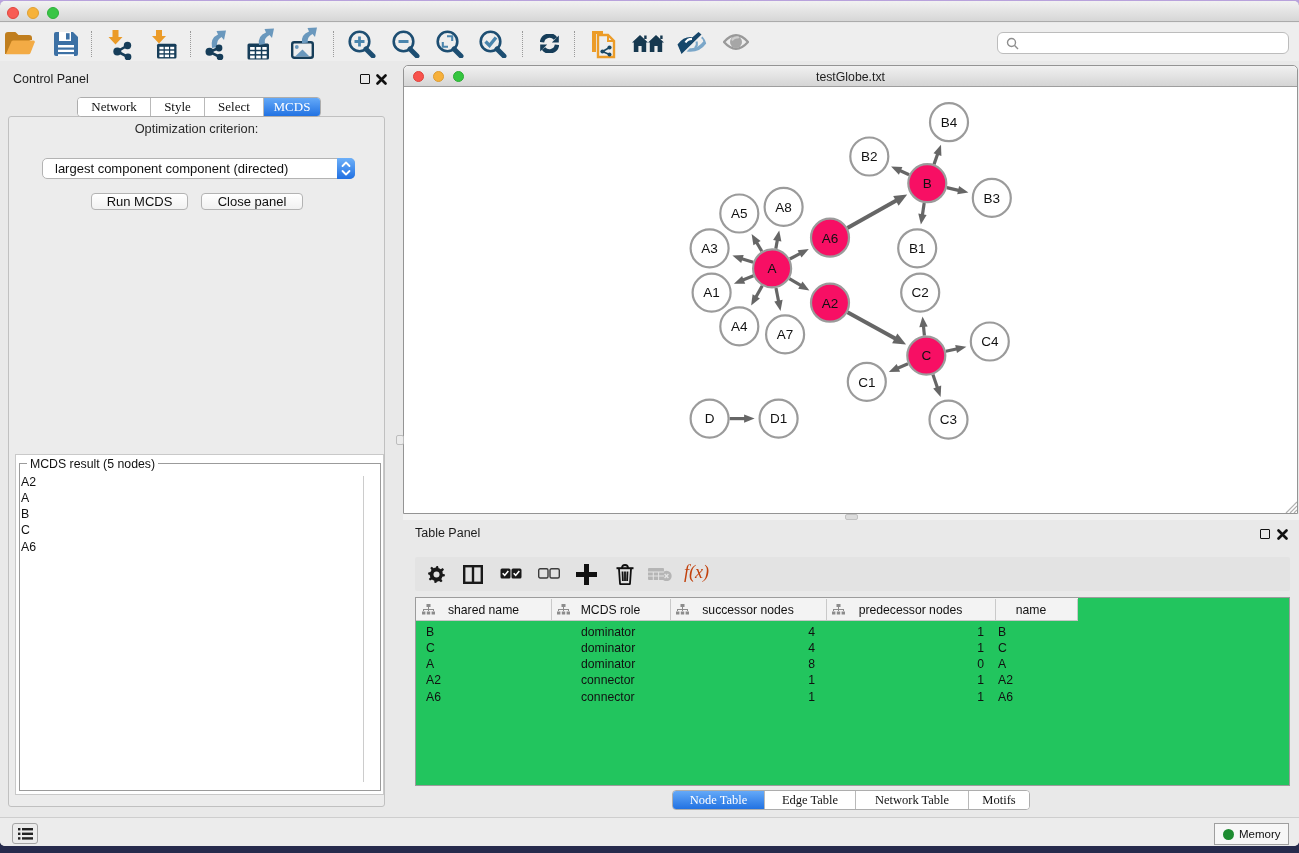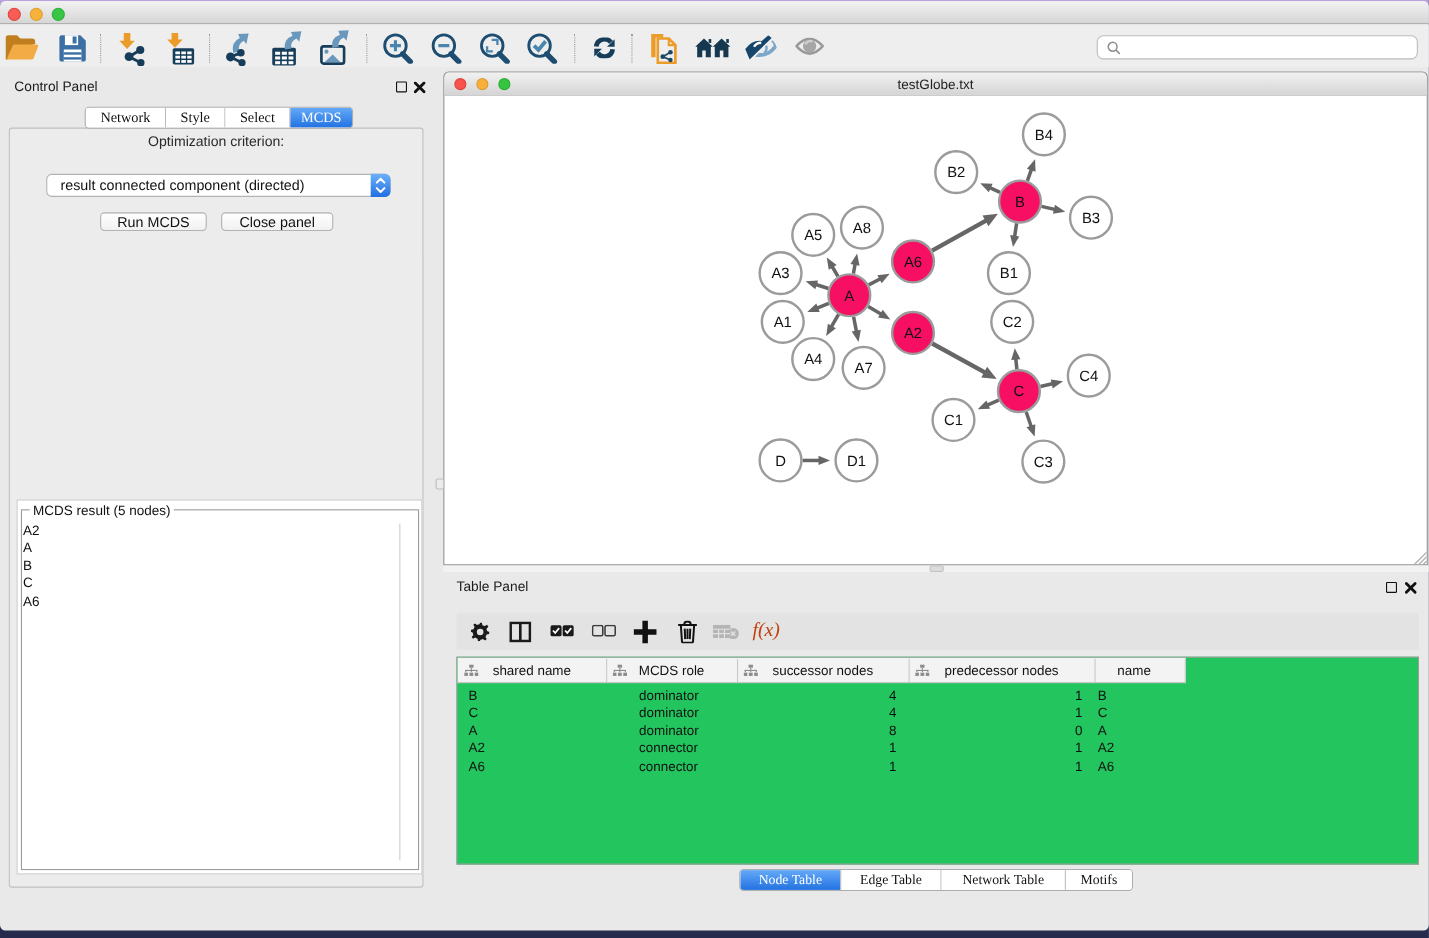--- a/index.html
+++ b/index.html
@@ -228,21 +228,21 @@
     </svg>
 <div class="abs" id="cpPane"></div>
 <div class="abs tabs" id="cpTabs">
   <div class="tb" style="width:73px;">Network</div>
   <div class="tb" style="width:54px;">Style</div>
   <div class="tb" style="width:59px;">Select</div>
   <div class="tb on" style="flex:1;">MCDS</div>
 </div>
 <div class="abs" id="optlbl">Optimization criterion:</div>
 <div class="abs" id="combo">
-  <div class="abs txt">result connected component (directed)</div>
+  <div class="abs txt">largest component component (directed)</div>
   <div class="abs step">
     <svg class="abs" style="left:3px;top:2px;" width="12" height="17" viewBox="0 0 12 17">
           <path d="M2.5 6 L6 2.5 L9.5 6" fill="none" stroke="#fff" stroke-width="1.8" stroke-linecap="round" stroke-linejoin="round"></path>
           <path d="M2.5 11 L6 14.5 L9.5 11" fill="none" stroke="#fff" stroke-width="1.8" stroke-linecap="round" stroke-linejoin="round"></path>
         </svg>
   </div>
 </div>
 <div class="abs btn" id="runBtn">Run MCDS</div>
 <div class="abs btn" id="closeBtn">Close panel</div>
 <div class="abs" id="mcdsBox">
@@ -513,13 +513,31 @@
 <div class="abs trow" style="left:410px;top:91.7px;width:158px;text-align:right;">1</div>
 <div class="abs trow" style="left:582px;top:91.7px;">A6</div>
 </div>
 <div class="abs tabs" id="btabs">
   <div class="tb on" style="width:92px;">Node Table</div>
   <div class="tb" style="width:91px;">Edge Table</div>
   <div class="tb" style="width:113px;">Network Table</div>
   <div class="tb" style="flex:1;">Motifs</div>
 </div>
 
+<div class="abs" id="status">
+  <div class="abs" id="listbtn">
+    <svg class="abs" style="left:5px;top:4px;" width="15" height="12" viewBox="0 0 15 12">
+          <g fill="#222">
+            <rect x="0" y="0" width="2.4" height="2.4"></rect>
+            <rect x="4" y="0" width="11" height="2.4"></rect>
+            <rect x="0" y="4.6" width="2.4" height="2.4"></rect>
+            <rect x="4" y="4.6" width="11" height="2.4"></rect>
+            <rect x="0" y="9.2" width="2.4" height="2.4"></rect>
+            <rect x="4" y="9.2" width="11" height="2.4"></rect>
+          </g>
+        </svg>
+  </div>
+  <div class="abs" id="membtn">
+        <div class="abs" id="memdot"></div>
+        <div class="abs" id="memtxt">Memory</div>
+      </div>
+</div>
 </div>
 
 </body></html>

